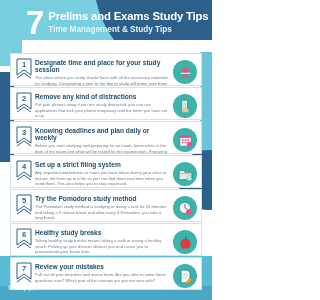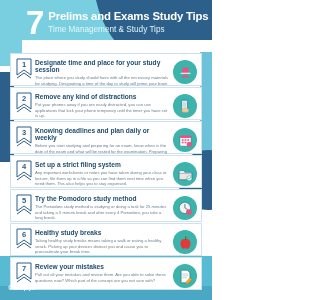--- a/index.html
+++ b/index.html
@@ -85,21 +85,21 @@
   .title-main {
     font-size: 11.4px;
     font-weight: 700;
     color: #ffffff;
     line-height: 1.15;
     letter-spacing: -0.2px;
     white-space: nowrap;
   }
   .title-sub {
     font-size: 8.2px;
-    font-weight: 400;
+    font-weight: 700;
     color: #e6f6fa;
     line-height: 1.3;
     margin-top: 2px;
     white-space: nowrap;
   }
 
   
   .tips {
     position: absolute;
     left: 10px; top: 53px;

